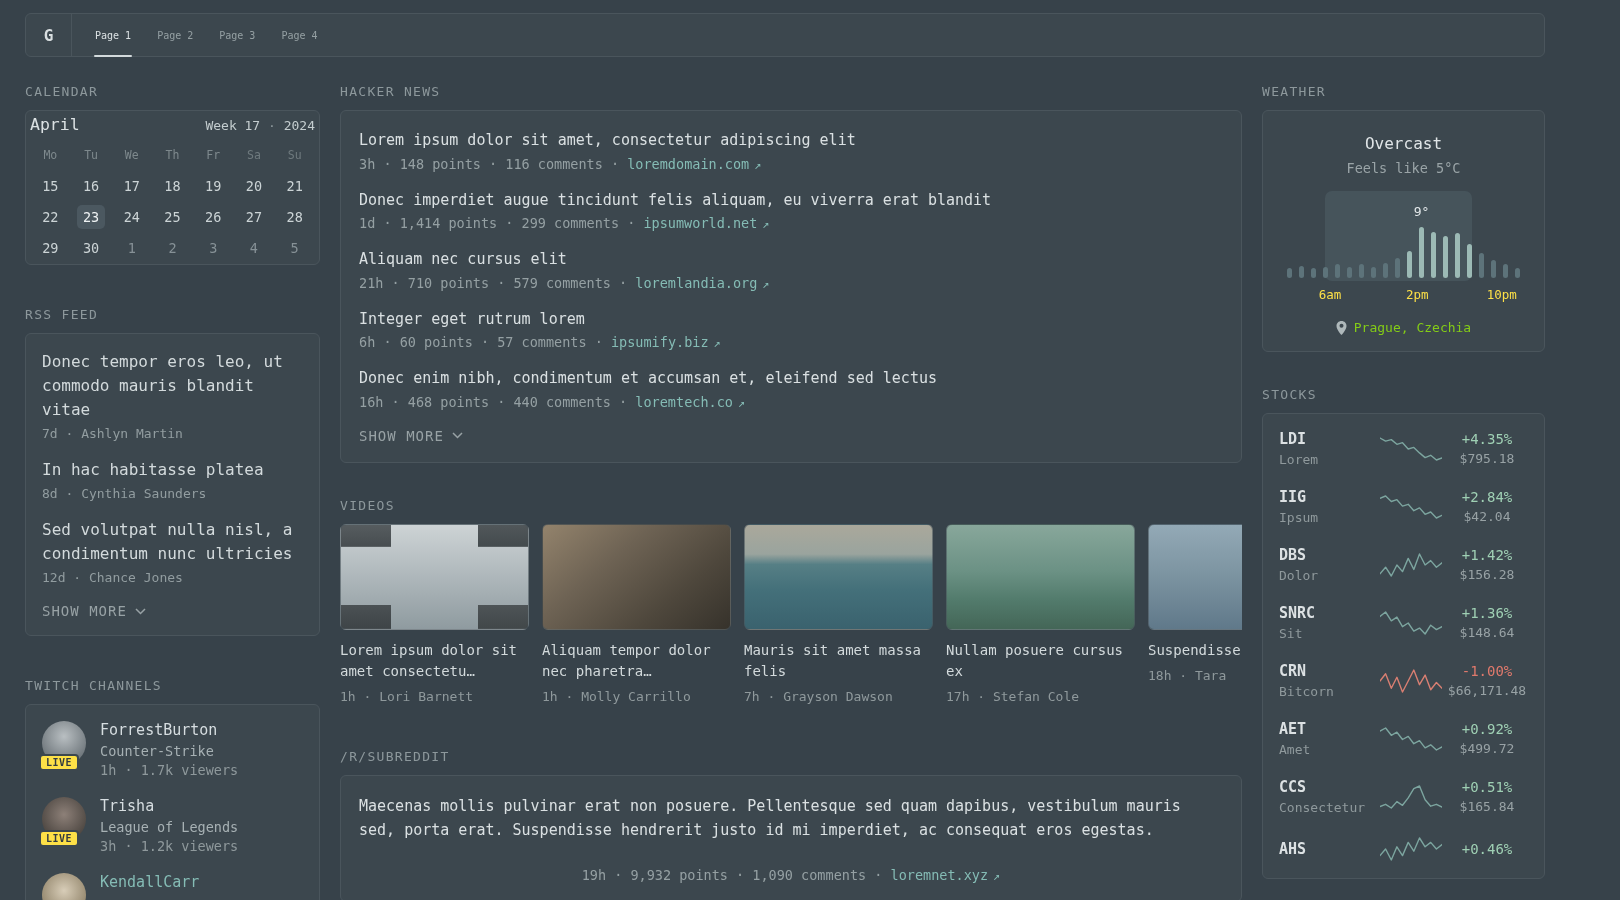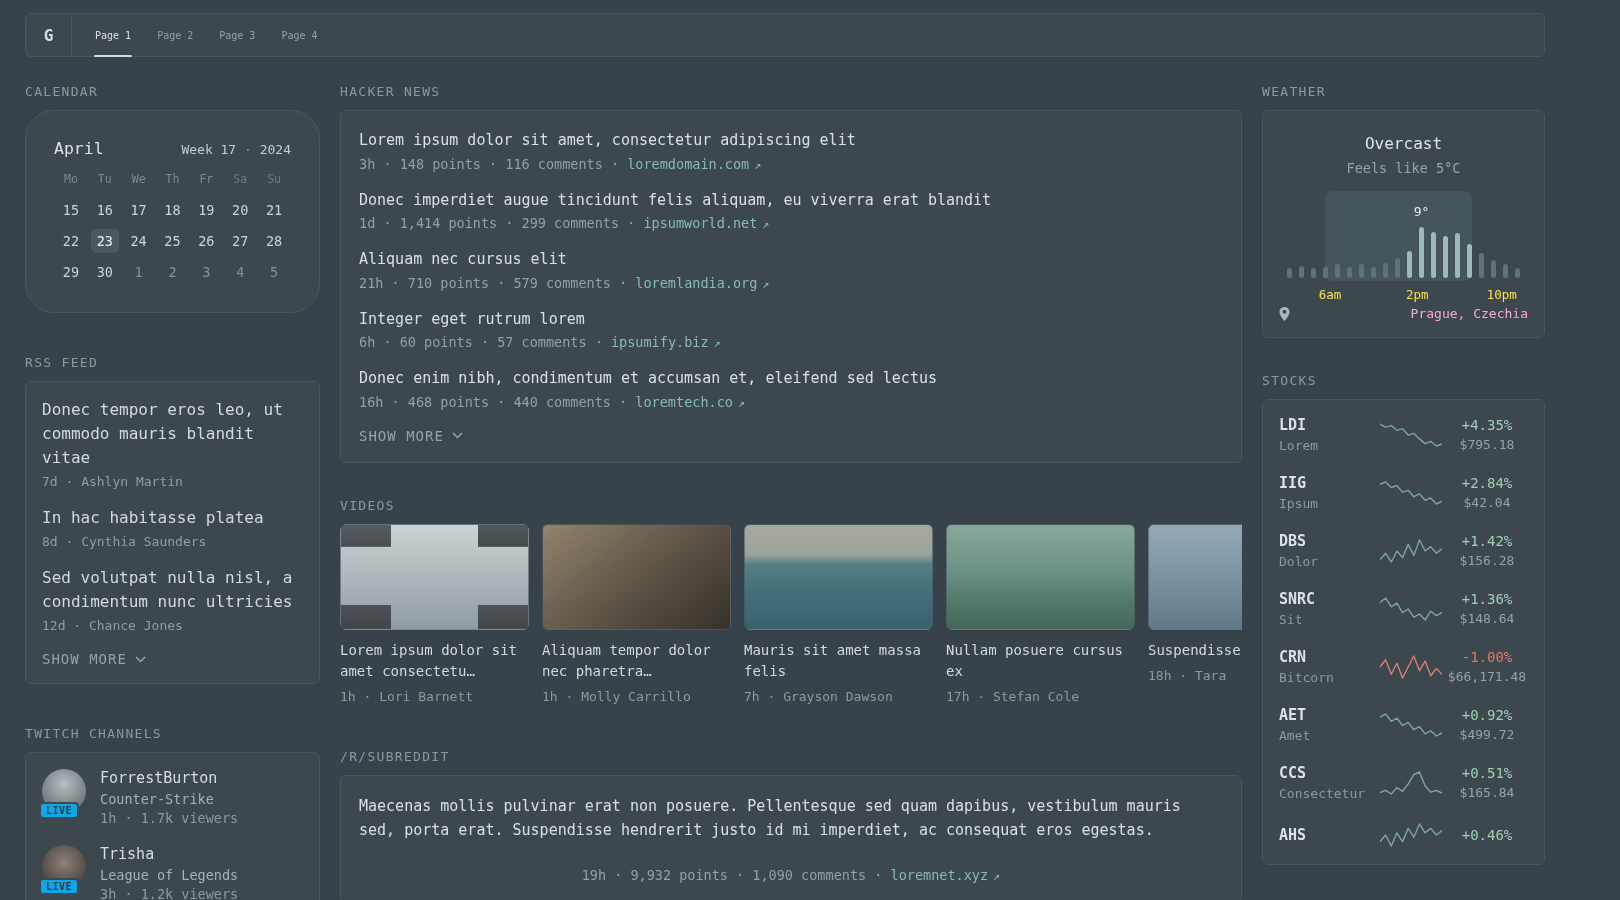--- a/index.html
+++ b/index.html
@@ -23,21 +23,21 @@
   .tab.active::after { content:""; position:absolute; left:0; right:0; bottom:-1px; height:2px;
          background:#d3dadc; border-radius:2px; }
 
   
   .columns { display:grid; grid-template-columns:295px minmax(0,1fr) 283px; column-gap:20px;
              padding:27px 75px 0 25px; align-items:start; }
   .widget { margin-bottom:42px; }
   .wtitle { font-size:13px; font-weight:400; color:#8d989c; letter-spacing:1.3px; margin-bottom:11px; }
 
   
-  .cal { padding:28px;border-radius:29px; }
+  .cal { padding:4px; }
   .cal-head { display:flex; justify-content:space-between; align-items:baseline; margin-bottom:14px; }
   .cal-month { font-size:16.5px; color:#dbe1e3; }
   .cal-week { font-size:13px; color:#c4cdcf; }
   .cal-week .dim { color:#8d989c; }
   .cal-grid { display:grid; grid-template-columns:repeat(7,1fr); row-gap:7px; text-align:center; }
   .dow { font-size:11.5px; color:#7e898d; margin-bottom:5px; }
   .dow.wknd { color:#6f7a7e; }
   .day { font-size:13.5px; height:24px; line-height:24px; width:28px; margin:0 auto;
          color:#ccd4d6; border-radius:5px; }
   .day.outside { color:#869196; }
@@ -58,21 +58,21 @@
   .arrow { font-size:12px; margin-left:5px; }
 
   
   .tw { padding:16px; display:flex; flex-direction:column; gap:19px; }
   .tw-item { display:flex; gap:14px; align-items:flex-start; cursor:pointer; }
   .av-wrap { position:relative; flex:none; }
   .avatar { width:44px; height:44px; border-radius:50%; }
   .av1 { background:radial-gradient(circle at 50% 35%, #b9bfc2, #6d757a 75%); }
   .av2 { background:radial-gradient(circle at 50% 40%, #8d8078, #4a443f 78%); }
   .av3 { background:radial-gradient(circle at 50% 40%, #d8cdb8, #8f8268 78%); }
-  .live { position:absolute; left:-3px; bottom:-6px; background:#0ea5e9; color:#333c40;
+  .live { position:absolute; left:-3px; bottom:-6px; background:#fde047; color:#333c40;
           font-size:10px; font-weight:bold; letter-spacing:.5px; padding:1px 5px;
           border-radius:4px; border:2px solid #3c474e; }
   .tw-name { font-size:15px; color:#d6dde0; }
   .tw-name.accent { color:#85bcb5; }
   .tw-game { font-size:13.5px; color:#a7b1b4; margin-top:4px; }
   .tw-meta { font-size:13.5px; color:#8f999c; margin-top:3px; }
 
   
   .vids { display:flex; gap:13px; overflow:hidden; }
   .vid { width:189px; flex:none; cursor:pointer; }
@@ -101,22 +101,22 @@
   .wx-feels { font-size:13.5px; color:#9aa4a7; margin-top:7px; }
   .wx-chart { position:relative; height:80px; margin:22px 4px 0; }
   .band { position:absolute; top:-7px; bottom:-3px; background:#46545b; border-radius:7px; }
   .wbars { position:absolute; inset:0; display:flex; align-items:flex-end; }
   .wcol { position:relative; flex:1; display:flex; align-items:flex-end; justify-content:center; height:100%; }
   .wbar { width:5px; border-radius:3px; background:#5d737a; }
   .wbar.bright { background:#9cbab5; }
   .wlabel { position:absolute; left:50%; transform:translateX(-50%); font-size:13px; color:#e3e8ea; white-space:nowrap; }
   .wx-times { position:relative; height:18px; margin-top:9px; }
   .wtime { position:absolute; transform:translateX(-50%); font-size:12.5px; color:#fde047; white-space:nowrap; }
-  .wx-loc { display:flex; align-items:center; justify-content:space-between; gap:7px; margin-top:1px;
-            font-size:13px; color:#f9a8d4; }
+  .wx-loc { display:flex; align-items:center; justify-content:center; gap:7px; margin-top:15px;
+            font-size:13px; color:#84cc16; }
   .pin { flex:none; color:#aeb8ba; }
 
   
   .stocks { padding:16px; display:flex; flex-direction:column; gap:21px; }
   .srow { display:flex; align-items:center; gap:4px; cursor:pointer; }
   .sleft { flex:1; min-width:0; overflow:hidden; white-space:nowrap; }
   .ssym { font-size:15px; font-weight:bold; color:#dce1e3; }
   .sname { font-size:13px; color:#8f999c; margin-top:4px; }
   .sspark { flex:none; width:62px; height:26px; color:#7ca59f; }
   .sspark.down { color:#d97f72; }

